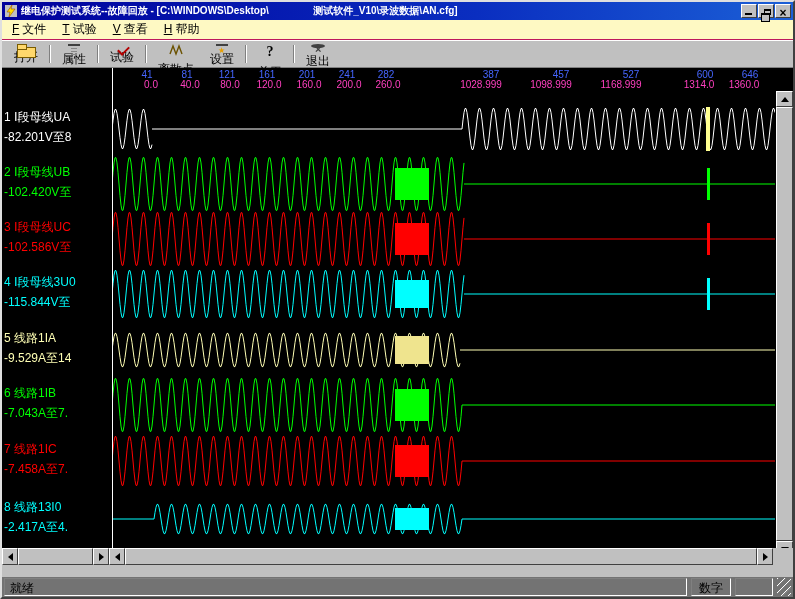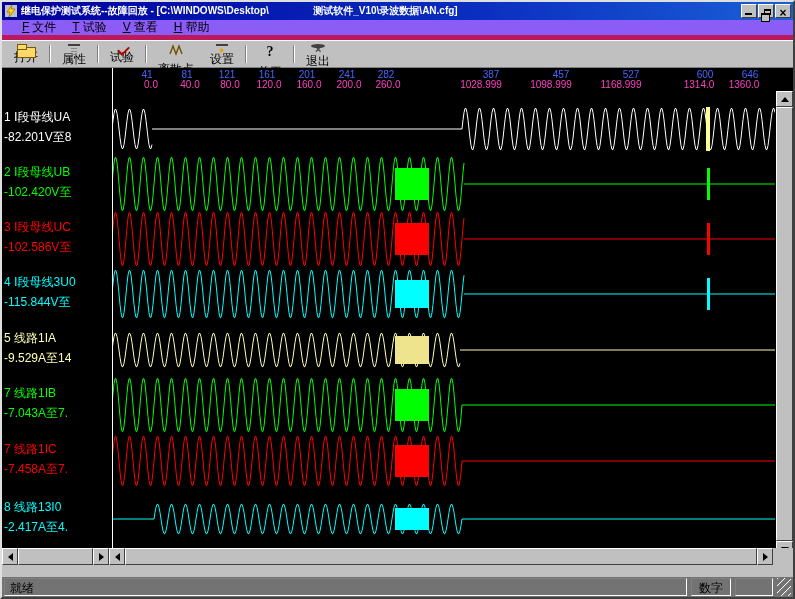--- a/index.html
+++ b/index.html
@@ -12,21 +12,21 @@
   .app-icon { width:14px; height:13px; display:inline-flex; align-items:center; justify-content:center; }
   .title-text { color:#fff; font-weight:bold; font-size:10px; white-space:pre; flex:1; overflow:hidden; }
   .tb-btns { display:flex; gap:1px; }
   .tb-btn { width:16px; height:14px; background:#c0c0c0; border:1px solid; border-color:#fff #404040 #404040 #fff; position:relative; padding:0; cursor:default; }
   .glyph-min { position:absolute; left:3px; bottom:2px; width:7px; height:2px; background:#000; }
   .glyph-restore { position:absolute; left:5px; top:4px; width:7px; height:6px; border:1px solid #000; border-top-width:2px; background:#c0c0c0; }
   .glyph-restore::before { content:""; position:absolute; left:-4px; top:2px; width:7px; height:6px; border:1px solid #000; border-top-width:2px; background:#c0c0c0; }
   .glyph-close::before { content:"×"; font-weight:bold; font-size:12px; line-height:11px; }
 
   
-  .menubar { height:20px; flex:0 0 auto; display:flex; align-items:center; padding-left:12px; background:#8b5cf6; border-bottom:5px solid #be185d; }
+  .menubar { height:20px; flex:0 0 auto; display:flex; align-items:center; padding-left:2px; background:#fef9c3; border-bottom:1px solid #be185d; }
   .menu-item { padding:2px 8px; white-space:nowrap; }
   .menu-item u { margin-right:3px; }
 
   
   .toolbar { height:28px; flex:0 0 auto; display:flex; align-items:center; background:#c0c0c0; border-top:1px solid #fff; border-bottom:1px solid #808080; padding-left:4px; }
   .tool-btn { display:flex; align-items:center; gap:5px; padding:2px 8px; height:24px; background:transparent; border:none; font:inherit; white-space:nowrap; cursor:default;flex-direction:column; }
   .tsep { width:2px; height:18px; border-left:1px solid #808080; border-right:1px solid #fff; margin:0 3px; }
   .icon { display:inline-block; position:relative; }
   .icon-open { width:18px; height:13px; }
   .icon-open::after { content:""; position:absolute; left:0; top:0; width:8px; height:4px; background:#ffd86c; border:1px solid #7a5c00; }
@@ -184,21 +184,21 @@
           <div class="ch-line" style="top: 18px; color: rgb(255, 255, 255);">1 Ⅰ段母线UA</div>
           <div class="ch-line" style="top: 38px; color: rgb(255, 255, 255);">-82.201V至8</div>
           <div class="ch-line" style="top: 73px; color: rgb(0, 255, 0);">2 Ⅰ段母线UB</div>
           <div class="ch-line" style="top: 93px; color: rgb(0, 255, 0);">-102.420V至</div>
           <div class="ch-line" style="top: 128px; color: rgb(255, 0, 0);">3 Ⅰ段母线UC</div>
           <div class="ch-line" style="top: 148px; color: rgb(255, 0, 0);">-102.586V至</div>
           <div class="ch-line" style="top: 183px; color: rgb(0, 255, 255);">4 Ⅰ段母线3U0</div>
           <div class="ch-line" style="top: 203px; color: rgb(0, 255, 255);">-115.844V至</div>
           <div class="ch-line" style="top: 239px; color: rgb(255, 255, 180);">5 线路1IA</div>
           <div class="ch-line" style="top: 259px; color: rgb(255, 255, 180);">-9.529A至14</div>
-          <div class="ch-line" style="top: 294px; color: rgb(0, 255, 0);">7 线路1IB</div>
+          <div class="ch-line" style="top: 294px; color: rgb(0, 255, 0);">6 线路1IB</div>
           <div class="ch-line" style="top: 314px; color: rgb(0, 255, 0);">-7.043A至7.</div>
           <div class="ch-line" style="top: 350px; color: rgb(255, 0, 0);">7 线路1IC</div>
           <div class="ch-line" style="top: 370px; color: rgb(255, 0, 0);">-7.458A至7.</div>
           <div class="ch-line" style="top: 408px; color: rgb(0, 255, 255);">8 线路13I0</div>
           <div class="ch-line" style="top: 428px; color: rgb(0, 255, 255);">-2.417A至4.</div>
         </div>
       <div class="wave-area">
         <svg id="waveSvg" width="663" height="466">
             <path d="M0 38.0L1 29.3L2 22.4L3 18.5L4 18.5L5 22.4L6 29.3L7 38.0L8 46.7L9 53.6L10 57.5L11 57.5L12 53.6L13 46.7L14 38.0L15 29.3L16 22.4L17 18.5L18 18.5L19 22.4L20 29.3L21 38.0L22 46.7L23 53.6L24 57.5L25 57.5L26 53.6L27 46.7L28 38.0L29 29.3L30 22.4L31 18.5L32 18.5L33 22.4L34 29.3L35 38.0L36 46.7L37 53.6L38 57.5L39 57.5L40 53.6M40 38L350 38M350 38.0L351 28.9L352 21.6L353 17.5L354 17.5L355 21.6L356 28.9L357 38.0L358 47.1L359 54.4L360 58.5L361 58.5L362 54.4L363 47.1L364 38.0L365 28.9L366 21.6L367 17.5L368 17.5L369 21.6L370 28.9L371 38.0L372 47.1L373 54.4L374 58.5L375 58.5L376 54.4L377 47.1L378 38.0L379 28.9L380 21.6L381 17.5L382 17.5L383 21.6L384 28.9L385 38.0L386 47.1L387 54.4L388 58.5L389 58.5L390 54.4L391 47.1L392 38.0L393 28.9L394 21.6L395 17.5L396 17.5L397 21.6L398 28.9L399 38.0L400 47.1L401 54.4L402 58.5L403 58.5L404 54.4L405 47.1L406 38.0L407 28.9L408 21.6L409 17.5L410 17.5L411 21.6L412 28.9L413 38.0L414 47.1L415 54.4L416 58.5L417 58.5L418 54.4L419 47.1L420 38.0L421 28.9L422 21.6L423 17.5L424 17.5L425 21.6L426 28.9L427 38.0L428 47.1L429 54.4L430 58.5L431 58.5L432 54.4L433 47.1L434 38.0L435 28.9L436 21.6L437 17.5L438 17.5L439 21.6L440 28.9L441 38.0L442 47.1L443 54.4L444 58.5L445 58.5L446 54.4L447 47.1L448 38.0L449 28.9L450 21.6L451 17.5L452 17.5L453 21.6L454 28.9L455 38.0L456 47.1L457 54.4L458 58.5L459 58.5L460 54.4L461 47.1L462 38.0L463 28.9L464 21.6L465 17.5L466 17.5L467 21.6L468 28.9L469 38.0L470 47.1L471 54.4L472 58.5L473 58.5L474 54.4L475 47.1L476 38.0L477 28.9L478 21.6L479 17.5L480 17.5L481 21.6L482 28.9L483 38.0L484 47.1L485 54.4L486 58.5L487 58.5L488 54.4L489 47.1L490 38.0L491 28.9L492 21.6L493 17.5L494 17.5L495 21.6L496 28.9L497 38.0L498 47.1L499 54.4L500 58.5L501 58.5L502 54.4L503 47.1L504 38.0L505 28.9L506 21.6L507 17.5L508 17.5L509 21.6L510 28.9L511 38.0L512 47.1L513 54.4L514 58.5L515 58.5L516 54.4L517 47.1L518 38.0L519 28.9L520 21.6L521 17.5L522 17.5L523 21.6L524 28.9L525 38.0L526 47.1L527 54.4L528 58.5L529 58.5L530 54.4L531 47.1L532 38.0L533 28.9L534 21.6L535 17.5L536 17.5L537 21.6L538 28.9L539 38.0L540 47.1L541 54.4L542 58.5L543 58.5L544 54.4L545 47.1L546 38.0L547 28.9L548 21.6L549 17.5L550 17.5L551 21.6L552 28.9L553 38.0L554 47.1L555 54.4L556 58.5L557 58.5L558 54.4L559 47.1L560 38.0L561 28.9L562 21.6L563 17.5L564 17.5L565 21.6L566 28.9L567 38.0L568 47.1L569 54.4L570 58.5L571 58.5L572 54.4L573 47.1L574 38.0L575 28.9L576 21.6L577 17.5L578 17.5L579 21.6L580 28.9L581 38.0L582 47.1L583 54.4L584 58.5L585 58.5L586 54.4L587 47.1L588 38.0L589 28.9L590 21.6L591 17.5L592 17.5L593 21.6L594 28.9L595 38.0L596 47.1L597 54.4L598 58.5L599 58.5L600 54.4L601 47.1L602 38.0L603 28.9L604 21.6L605 17.5L606 17.5L607 21.6L608 28.9L609 38.0L610 47.1L611 54.4L612 58.5L613 58.5L614 54.4L615 47.1L616 38.0L617 28.9L618 21.6L619 17.5L620 17.5L621 21.6L622 28.9L623 38.0L624 47.1L625 54.4L626 58.5L627 58.5L628 54.4L629 47.1L630 38.0L631 28.9L632 21.6L633 17.5L634 17.5L635 21.6L636 28.9L637 38.0L638 47.1L639 54.4L640 58.5L641 58.5L642 54.4L643 47.1L644 38.0L645 28.9L646 21.6L647 17.5L648 17.5L649 21.6L650 28.9L651 38.0L652 47.1L653 54.4L654 58.5L655 58.5L656 54.4L657 47.1L658 38.0L659 28.9L660 21.6L661 17.5L662 17.5L663 21.6" stroke="#ffffff" stroke-width="1" fill="none"></path>
             <path d="M0 93.0L1 81.3L2 71.9L3 66.7L4 66.7L5 71.9L6 81.3L7 93.0L8 104.7L9 114.1L10 119.3L11 119.3L12 114.1L13 104.7L14 93.0L15 81.3L16 71.9L17 66.7L18 66.7L19 71.9L20 81.3L21 93.0L22 104.7L23 114.1L24 119.3L25 119.3L26 114.1L27 104.7L28 93.0L29 81.3L30 71.9L31 66.7L32 66.7L33 71.9L34 81.3L35 93.0L36 104.7L37 114.1L38 119.3L39 119.3L40 114.1L41 104.7L42 93.0L43 81.3L44 71.9L45 66.7L46 66.7L47 71.9L48 81.3L49 93.0L50 104.7L51 114.1L52 119.3L53 119.3L54 114.1L55 104.7L56 93.0L57 81.3L58 71.9L59 66.7L60 66.7L61 71.9L62 81.3L63 93.0L64 104.7L65 114.1L66 119.3L67 119.3L68 114.1L69 104.7L70 93.0L71 81.3L72 71.9L73 66.7L74 66.7L75 71.9L76 81.3L77 93.0L78 104.7L79 114.1L80 119.3L81 119.3L82 114.1L83 104.7L84 93.0L85 81.3L86 71.9L87 66.7L88 66.7L89 71.9L90 81.3L91 93.0L92 104.7L93 114.1L94 119.3L95 119.3L96 114.1L97 104.7L98 93.0L99 81.3L100 71.9L101 66.7L102 66.7L103 71.9L104 81.3L105 93.0L106 104.7L107 114.1L108 119.3L109 119.3L110 114.1L111 104.7L112 93.0L113 81.3L114 71.9L115 66.7L116 66.7L117 71.9L118 81.3L119 93.0L120 104.7L121 114.1L122 119.3L123 119.3L124 114.1L125 104.7L126 93.0L127 81.3L128 71.9L129 66.7L130 66.7L131 71.9L132 81.3L133 93.0L134 104.7L135 114.1L136 119.3L137 119.3L138 114.1L139 104.7L140 93.0L141 81.3L142 71.9L143 66.7L144 66.7L145 71.9L146 81.3L147 93.0L148 104.7L149 114.1L150 119.3L151 119.3L152 114.1L153 104.7L154 93.0L155 81.3L156 71.9L157 66.7L158 66.7L159 71.9L160 81.3L161 93.0L162 104.7L163 114.1L164 119.3L165 119.3L166 114.1L167 104.7L168 93.0L169 81.3L170 71.9L171 66.7L172 66.7L173 71.9L174 81.3L175 93.0L176 104.7L177 114.1L178 119.3L179 119.3L180 114.1L181 104.7L182 93.0L183 81.3L184 71.9L185 66.7L186 66.7L187 71.9L188 81.3L189 93.0L190 104.7L191 114.1L192 119.3L193 119.3L194 114.1L195 104.7L196 93.0L197 81.3L198 71.9L199 66.7L200 66.7L201 71.9L202 81.3L203 93.0L204 104.7L205 114.1L206 119.3L207 119.3L208 114.1L209 104.7L210 93.0L211 81.3L212 71.9L213 66.7L214 66.7L215 71.9L216 81.3L217 93.0L218 104.7L219 114.1L220 119.3L221 119.3L222 114.1L223 104.7L224 93.0L225 81.3L226 71.9L227 66.7L228 66.7L229 71.9L230 81.3L231 93.0L232 104.7L233 114.1L234 119.3L235 119.3L236 114.1L237 104.7L238 93.0L239 81.3L240 71.9L241 66.7L242 66.7L243 71.9L244 81.3L245 93.0L246 104.7L247 114.1L248 119.3L249 119.3L250 114.1L251 104.7L252 93.0L253 81.3L254 71.9L255 66.7L256 66.7L257 71.9L258 81.3L259 93.0L260 104.7L261 114.1L262 119.3L263 119.3L264 114.1L265 104.7L266 93.0L267 81.3L268 71.9L269 66.7L270 66.7L271 71.9L272 81.3L273 93.0L274 104.7L275 114.1L276 119.3L277 119.3L278 114.1L279 104.7L280 93.0L281 81.3L282 71.9L283 66.7L284 66.7L285 71.9L286 81.3L287 93.0L288 104.7L289 114.1L290 119.3L291 119.3L292 114.1L293 104.7L294 93.0L295 81.3L296 71.9L297 66.7L298 66.7L299 71.9L300 81.3L301 93.0L302 104.7L303 114.1L304 119.3L305 119.3L306 114.1L307 104.7L308 93.0L309 81.3L310 71.9L311 66.7L312 66.7L313 71.9L314 81.3L315 93.0L316 104.7L317 114.1L318 119.3L319 119.3L320 114.1L321 104.7L322 93.0L323 81.3L324 71.9L325 66.7L326 66.7L327 71.9L328 81.3L329 93.0L330 104.7L331 114.1L332 119.3L333 119.3L334 114.1L335 104.7L336 93.0L337 81.3L338 71.9L339 66.7L340 66.7L341 71.9L342 81.3L343 93.0L344 104.7L345 114.1L346 119.3L347 119.3L348 114.1L349 104.7L350 93.0L351 81.3L352 71.9M352 93L663 93" stroke="#00ff00" stroke-width="1" fill="none"></path>

